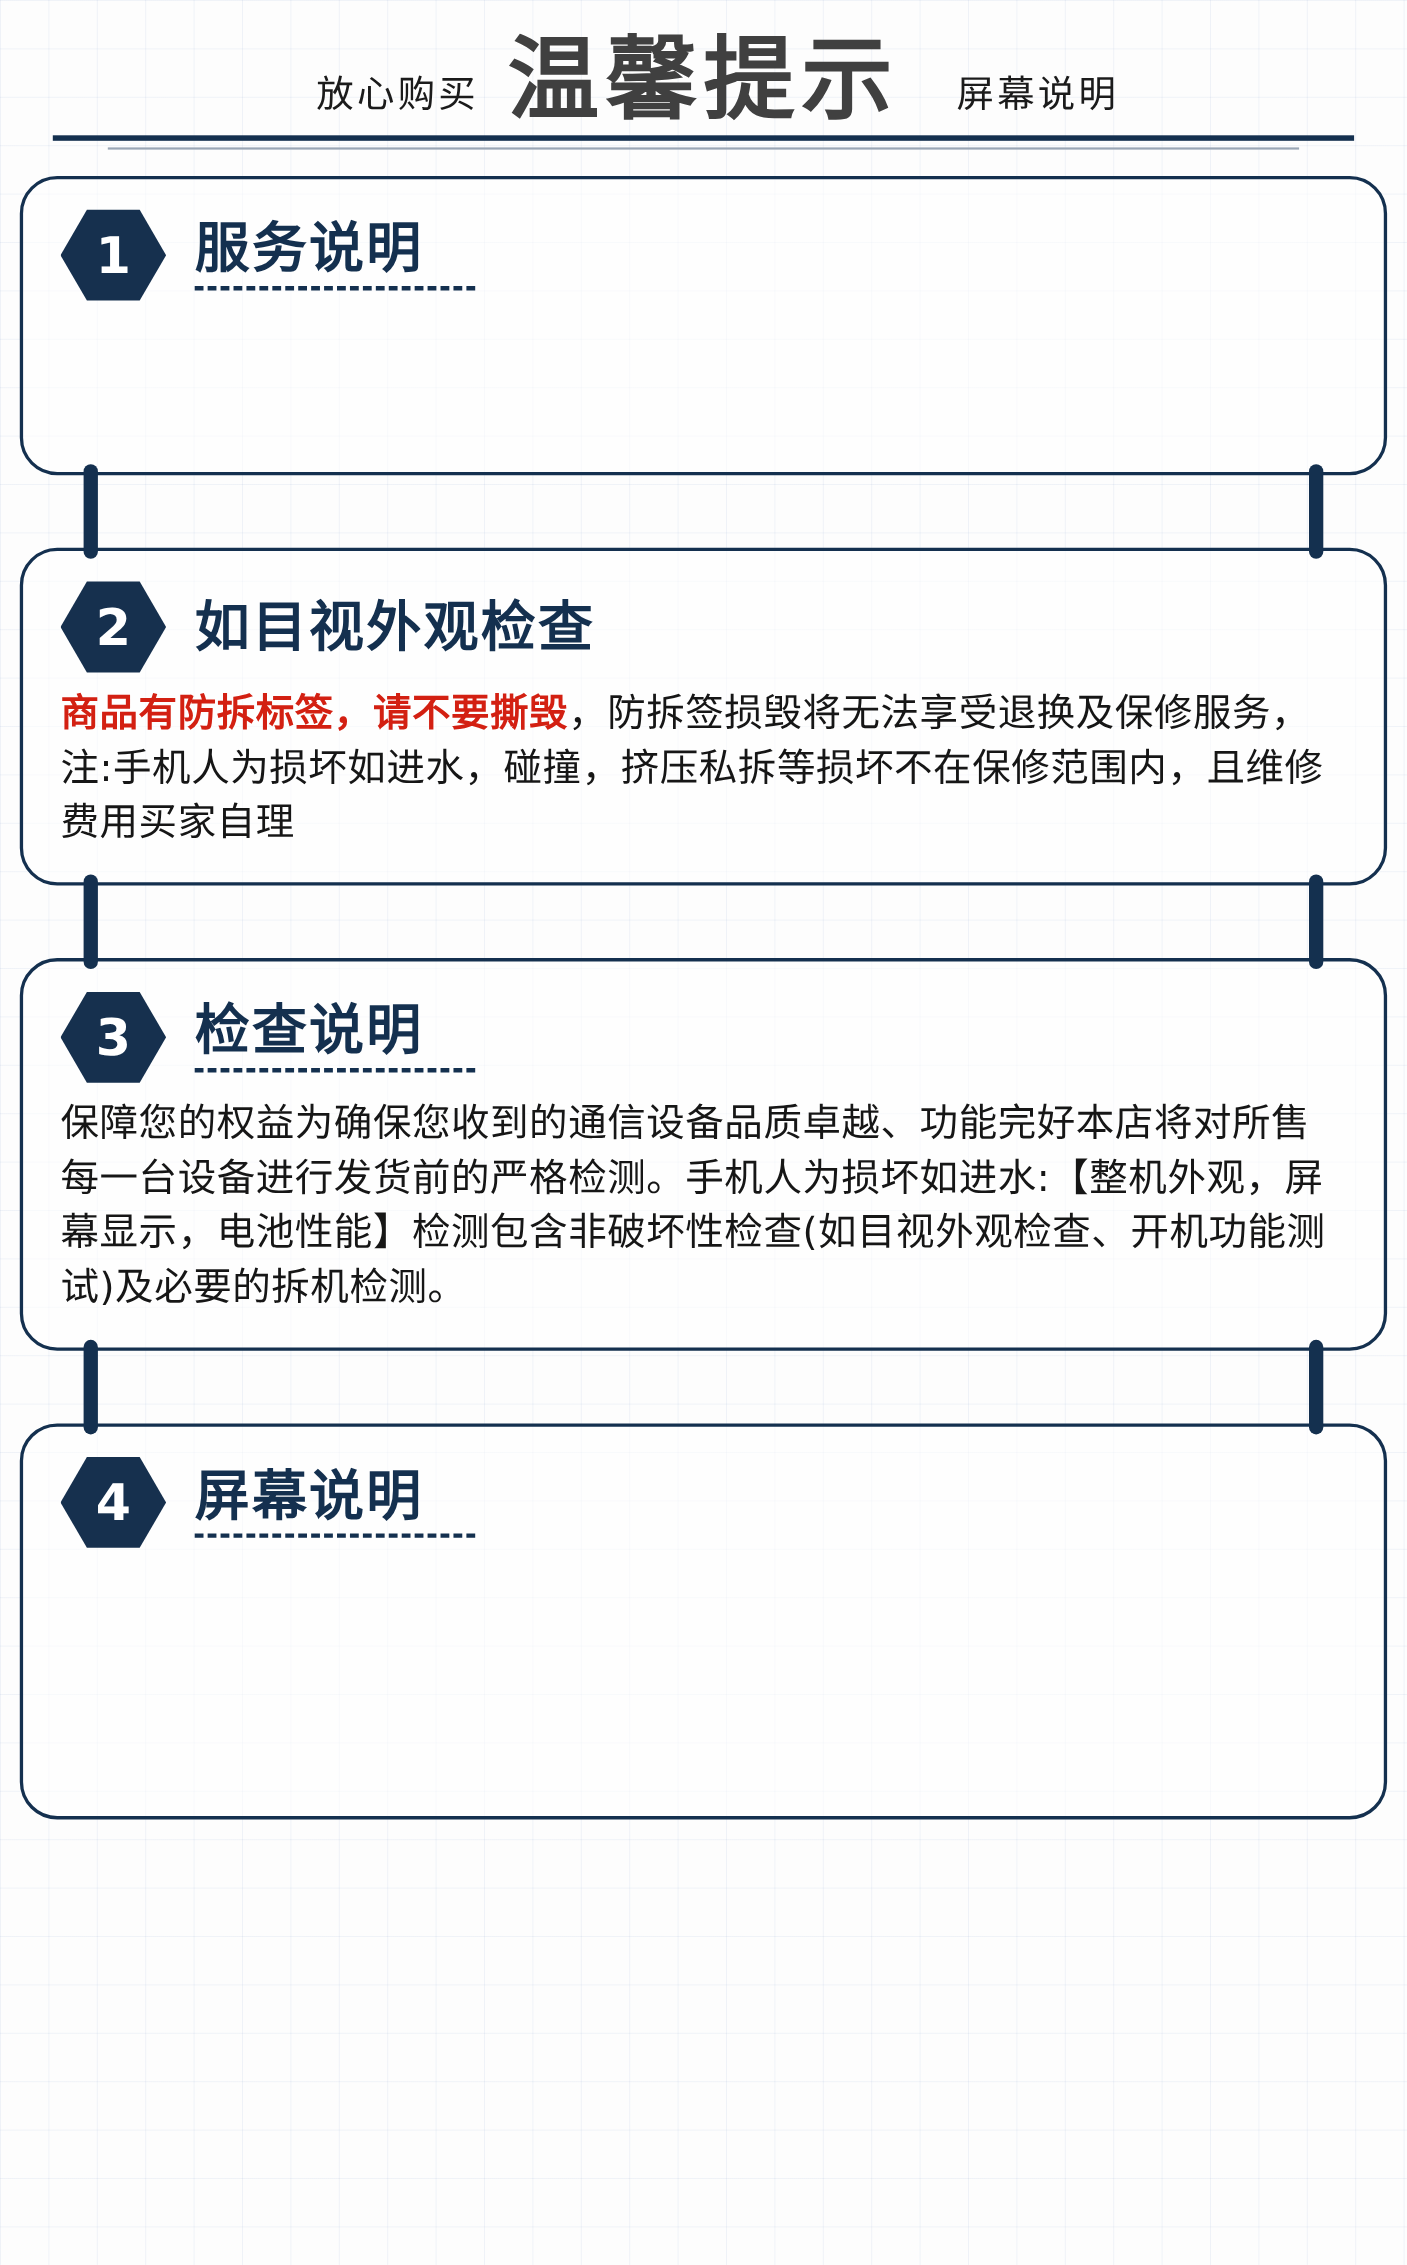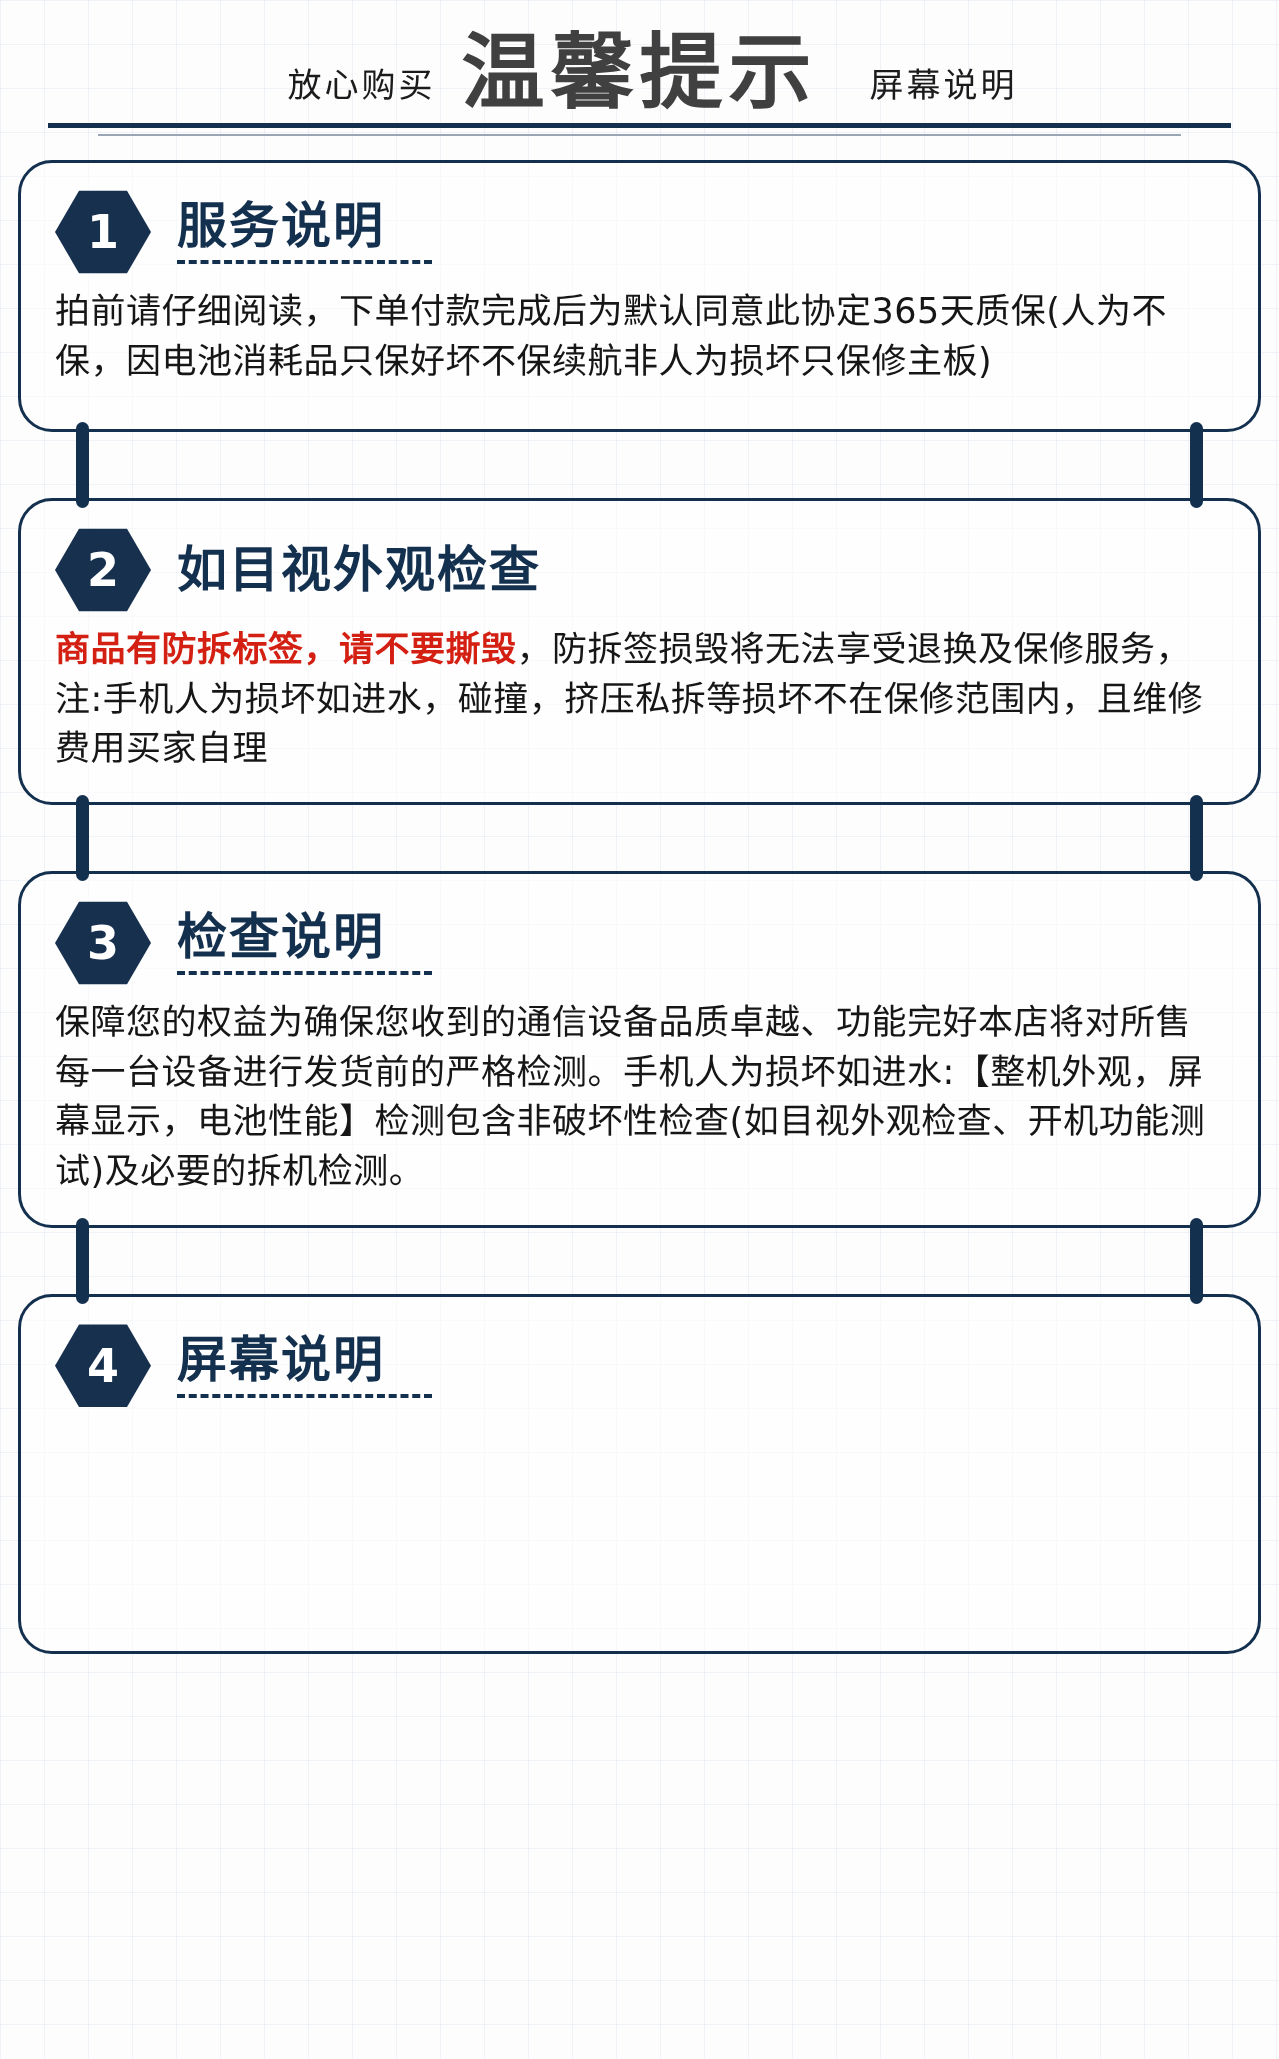--- a/index.html
+++ b/index.html
@@ -178,21 +178,20 @@
   <div class="cards">
 
     <div class="card" style="min-height:272px;">
       <div class="card-head">
         <div class="hexnum">1</div>
         <div class="head-text">
           <div class="card-title">服务说明</div>
           <div class="title-dashes"></div>
         </div>
       </div>
-      <div class="card-body">拍前请仔细阅读，下单付款完成后为默认同意此协定365天质保(人为不保，因电池消耗品只保好坏不保续航非人为损坏只保修主板)</div>
     </div>
 
     <div class="connector conn-left" style="top: 272px; height: 86px;"></div>
     <div class="connector conn-right" style="top: 272px; height: 86px;"></div>
 
     <div class="card" style="min-height:288px;">
       <div class="card-head">
         <div class="hexnum">2</div>
         <div class="head-text">
           <div class="card-title">如目视外观检查</div>

